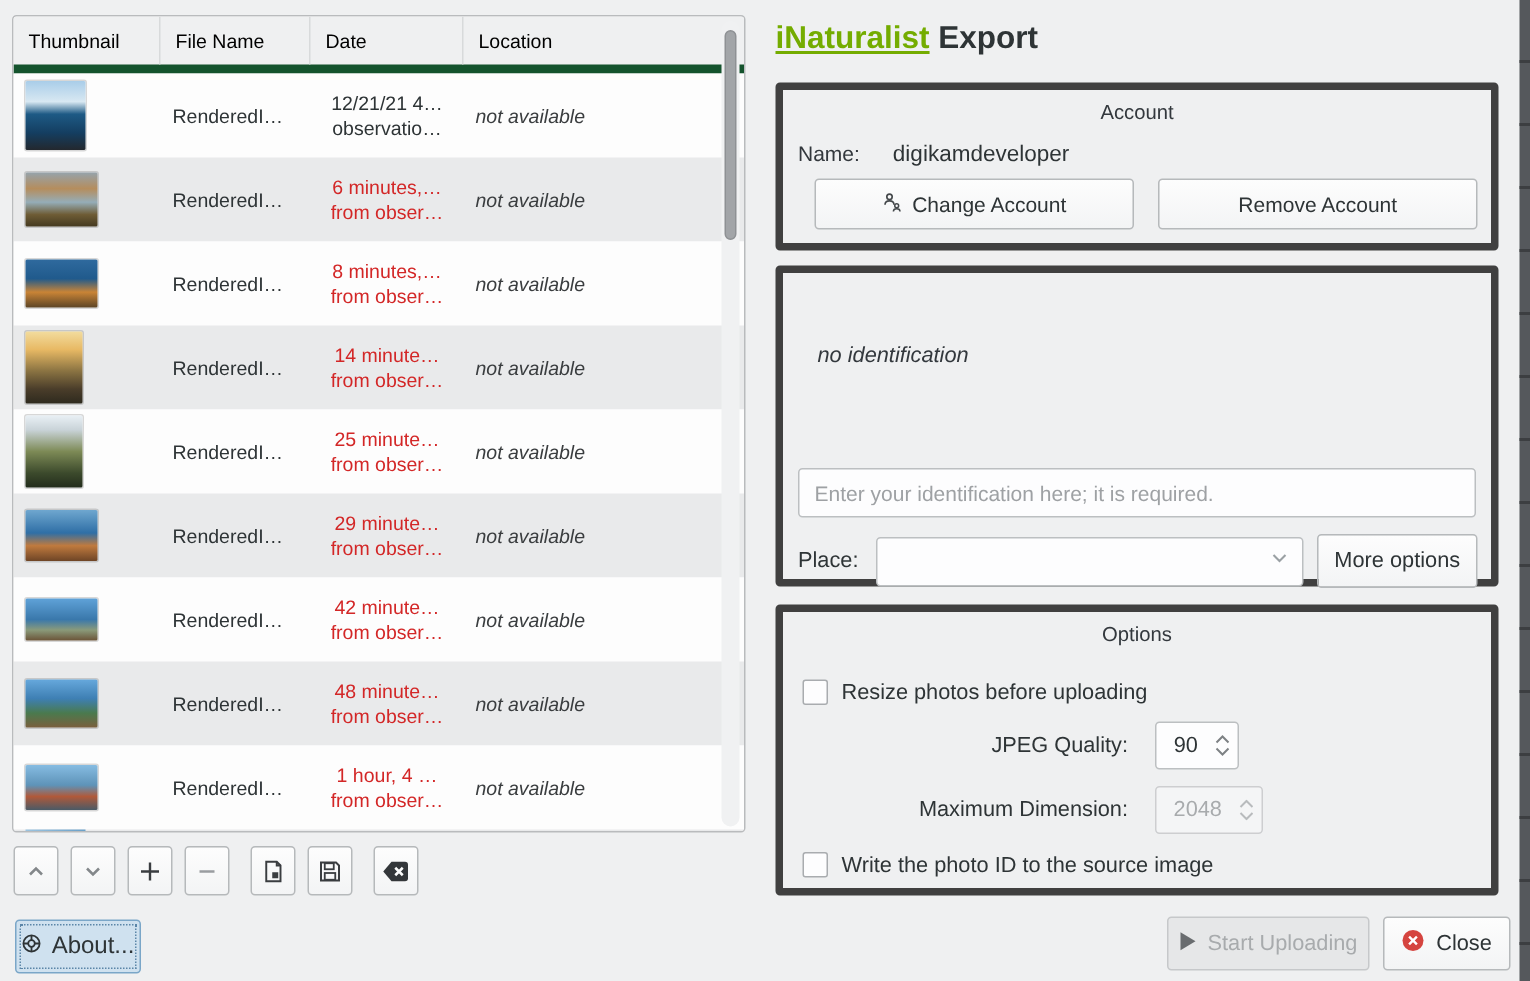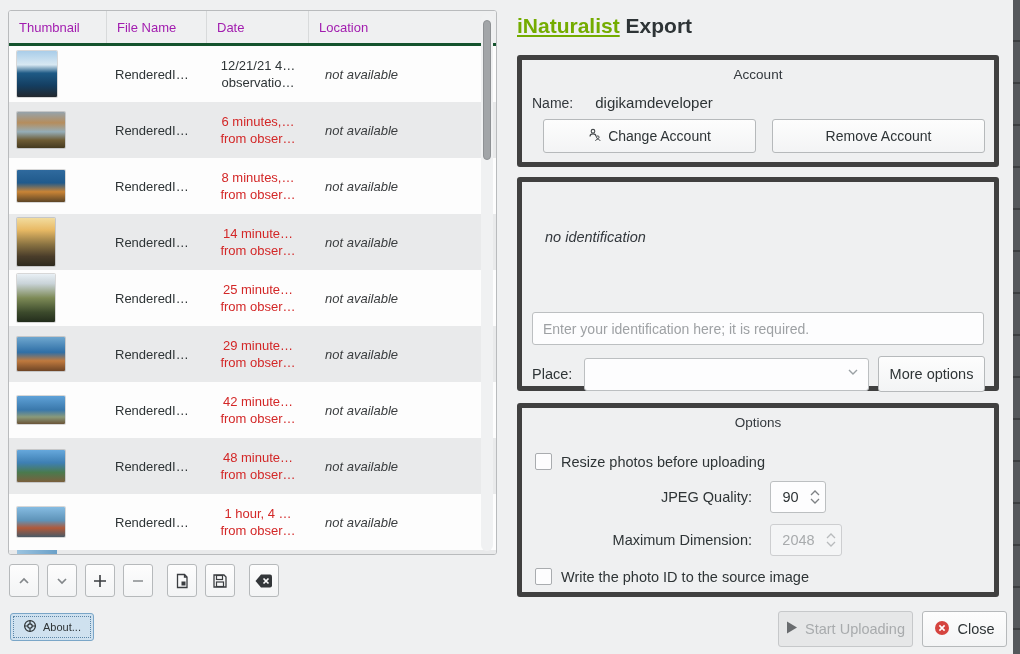--- a/index.html
+++ b/index.html
@@ -2,34 +2,34 @@
 <html><head>
 <meta charset="utf-8">
 <style>
   html,body{margin:0;padding:0;}
   body{font-family:"Liberation Sans","DejaVu Sans",sans-serif;background:#eff0f1;}
   .app{position:relative;width:1020px;height:654px;background:#eff0f1;overflow:hidden;}
 
   
   .table-panel{position:absolute;left:8px;top:10px;width:489px;height:545px;
     background:#fdfdfd;border:1px solid #b9bbbd;border-radius:3px;overflow:hidden;box-sizing:border-box;}
-  .thead{display:flex;height:32px;background:#eff0f1;border-bottom:3px solid #14532d;
-    font-size:13px;color:#a21caf;align-items:center;}
+  .thead{display:flex;height:32px;background:#eff0f1;border-bottom:6px solid #14532d;
+    font-size:13px;color:#000000;align-items:center;}
   .thead .hcell{padding-left:10px;box-sizing:border-box;height:100%;display:flex;align-items:center;
     border-right:1px solid #d8dadb;}
   .hc1{width:98px;} .hc2{width:100px;} .hc3{width:102px;} .hc4{flex:1;border-right:none!important;}
   .tbody{position:relative;}
   .trow{display:flex;height:56px;align-items:center;background:#fdfdfd;font-size:13px;color:#2e3436;}
   .trow.alt{background:#e9eaeb;}
   .cell{box-sizing:border-box;}
   .c-thumb{width:98px;display:flex;align-items:center;padding-left:8px;}
   .thumb{border-radius:1px;box-shadow:0 0 0 1px rgba(0,0,0,.15);}
   .c-file{width:100px;padding-left:8px;white-space:nowrap;overflow:hidden;}
   .c-date{width:102px;text-align:center;line-height:17px;}
-  .c-loc{flex:1;padding-left:8px;font-style:italic;color:#3a3d3f;margin-left:8px;}
+  .c-loc{flex:1;padding-left:8px;font-style:italic;color:#3a3d3f;}
   .partial-row{height:8px;background:#e9eaeb;display:flex;align-items:flex-start;padding-left:8px;}
   .partial-row .sliver{width:40px;height:6px;}
   .vscroll{position:absolute;top:3px;right:3px;bottom:3px;width:12px;background:#f0f1f2;border-radius:6px;}
   .vscroll .bar{position:absolute;left:2px;top:6px;width:8px;height:140px;background:#a2a5a8;
     border:1px solid #8e9194;border-radius:5px;box-sizing:border-box;}
 
   
   .list-toolbar{position:absolute;left:9px;top:564px;display:flex;align-items:center;}
   .tbtn{width:30px;height:33px;margin-right:8px;background:linear-gradient(#fdfdfd,#f3f4f5);
     border:1px solid #b6b9bb;border-radius:3px;display:flex;align-items:center;justify-content:center;padding:0;}
@@ -69,21 +69,21 @@
   .spin-row{position:absolute;display:flex;align-items:center;}
   .r2{top:73px;} .r3{top:116px;}
   .spin-lbl{position:absolute;right:242px;font-size:14.5px;color:#2e3436;white-space:nowrap;}
   .spin{position:absolute;left:248px;height:32px;border:1px solid #bcbfc1;border-radius:3px;background:#fdfdfe;
     display:flex;align-items:center;box-sizing:border-box;font-size:14.5px;color:#2e3436;}
   .spin .v{flex:1;text-align:center;padding:0 4px;}
   .spin .arrows{display:flex;flex-direction:column;justify-content:center;gap:2px;padding-right:5px;}
   .spin.off{color:#a8abad;border-color:#cdced0;background:#f4f5f6;}
 
   
-  .about-btn{position:absolute;left:10px;top:613px;width:84px;height:28px;font-size:11px;
+  .about-btn{position:absolute;left:10px;top:613px;width:84px;height:36px;font-size:16px;
     background:#cfe1ef;border:1px solid #7aa6c8;border-radius:3px;display:flex;align-items:center;
     justify-content:center;gap:6px;color:#2e3436;outline:1px dotted #5b86a8;outline-offset:-4px;}
   .start-btn{position:absolute;left:778px;top:611px;width:135px;height:36px;font-size:14.5px;}
   .close-btn{position:absolute;left:922px;top:611px;width:85px;height:36px;font-size:14.5px;}
 
   .right-strip{position:absolute;left:1013px;top:0;width:7px;height:654px;background:#55585c;
     background-image:repeating-linear-gradient(180deg,transparent 0,transparent 40px,#3c3e41 40px,#3c3e41 42px);}
 </style>
 </head>
 <body>

